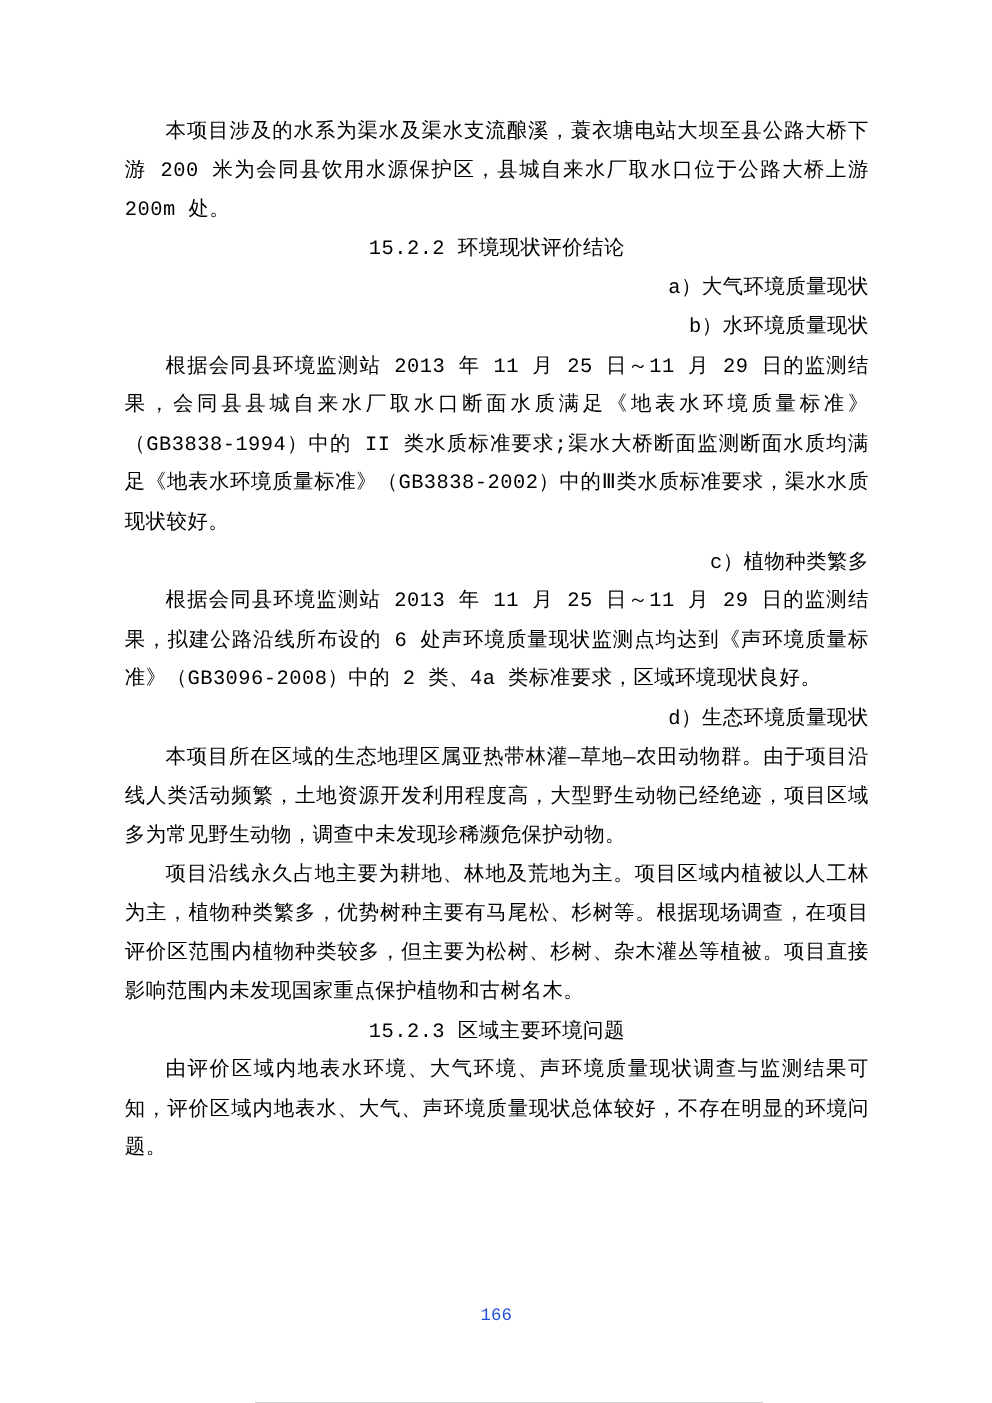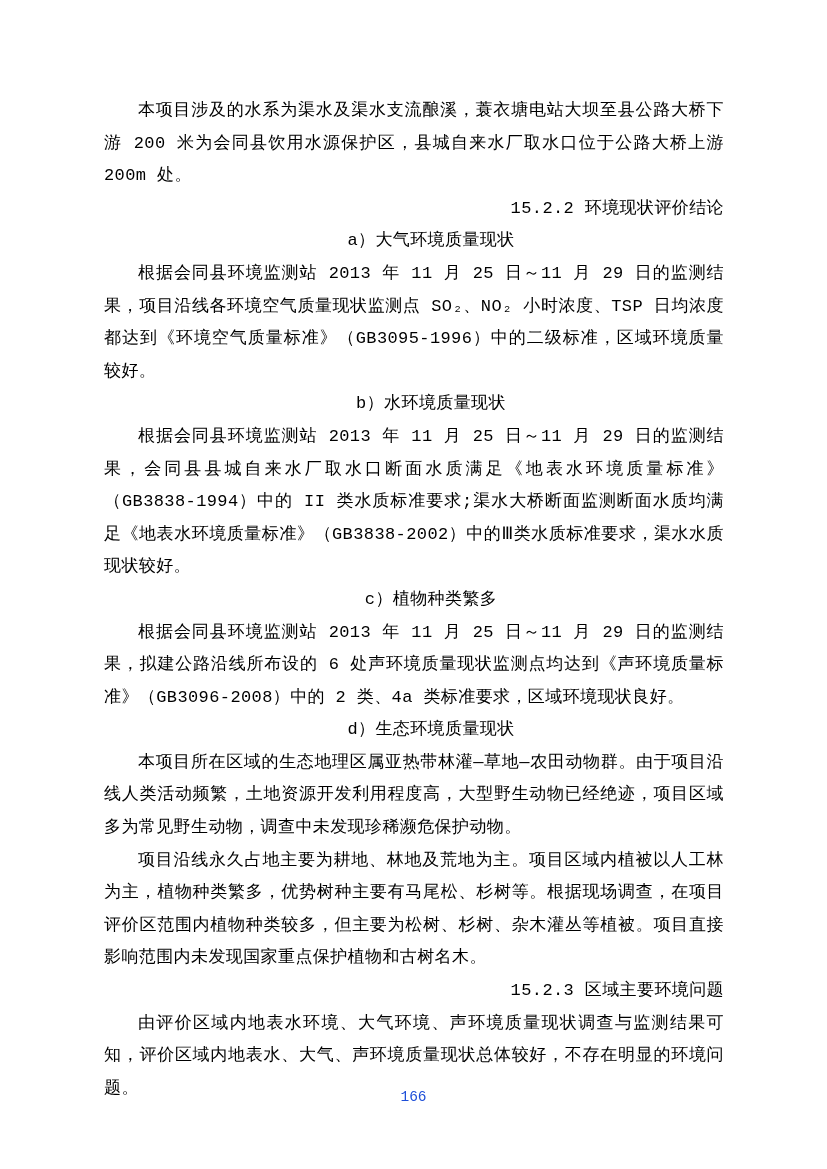--- a/index.html
+++ b/index.html
@@ -29,45 +29,44 @@
   }
   .content p {
     margin: 0;
     padding: 0;
   }
   .para {
     text-indent: 2em;
   }
   .sub {
     text-indent: 2em;
-    text-align: center;
+    text-align: right;
   }
   .h3 {
     text-indent: 0;
-    text-align: right;
+    text-align: center;
   }
   .pagenum {
     position: absolute;
     top: 1089px;
     left: 0;
     width: 100%;
     text-align: center;
     font-size: 14.5px;
     color: #1d4ed8;
   }
 </style>
 </head>
 <body>
 
 <div class="page">
   <div class="content">
     <p class="para">本项目涉及的水系为渠水及渠水支流酿溪，蓑衣塘电站大坝至县公路大桥下游 200 米为会同县饮用水源保护区，县城自来水厂取水口位于公路大桥上游 200m 处。</p>
     <p class="h3">15.2.2 环境现状评价结论</p>
     <p class="sub">a）大气环境质量现状</p>
-    <p class="para">根据会同县环境监测站 2013 年 11 月 25 日～11 月 29 日的监测结果，项目沿线各环境空气质量现状监测点 SO₂、NO₂ 小时浓度、TSP 日均浓度都达到《环境空气质量标准》（GB3095-1996）中的二级标准，区域环境质量较好。</p>
     <p class="sub">b）水环境质量现状</p>
     <p class="para">根据会同县环境监测站 2013 年 11 月 25 日～11 月 29 日的监测结果，会同县县城自来水厂取水口断面水质满足《地表水环境质量标准》（GB3838-1994）中的 II 类水质标准要求;渠水大桥断面监测断面水质均满足《地表水环境质量标准》（GB3838-2002）中的Ⅲ类水质标准要求，渠水水质现状较好。</p>
     <p class="sub">c）植物种类繁多</p>
     <p class="para">根据会同县环境监测站 2013 年 11 月 25 日～11 月 29 日的监测结果，拟建公路沿线所布设的 6 处声环境质量现状监测点均达到《声环境质量标准》（GB3096-2008）中的 2 类、4a 类标准要求，区域环境现状良好。</p>
     <p class="sub">d）生态环境质量现状</p>
     <p class="para">本项目所在区域的生态地理区属亚热带林灌—草地—农田动物群。由于项目沿线人类活动频繁，土地资源开发利用程度高，大型野生动物已经绝迹，项目区域多为常见野生动物，调查中未发现珍稀濒危保护动物。</p>
     <p class="para">项目沿线永久占地主要为耕地、林地及荒地为主。项目区域内植被以人工林为主，植物种类繁多，优势树种主要有马尾松、杉树等。根据现场调查，在项目评价区范围内植物种类较多，但主要为松树、杉树、杂木灌丛等植被。项目直接影响范围内未发现国家重点保护植物和古树名木。</p>
     <p class="h3">15.2.3 区域主要环境问题</p>
     <p class="para">由评价区域内地表水环境、大气环境、声环境质量现状调查与监测结果可知，评价区域内地表水、大气、声环境质量现状总体较好，不存在明显的环境问题。</p>
   </div>

